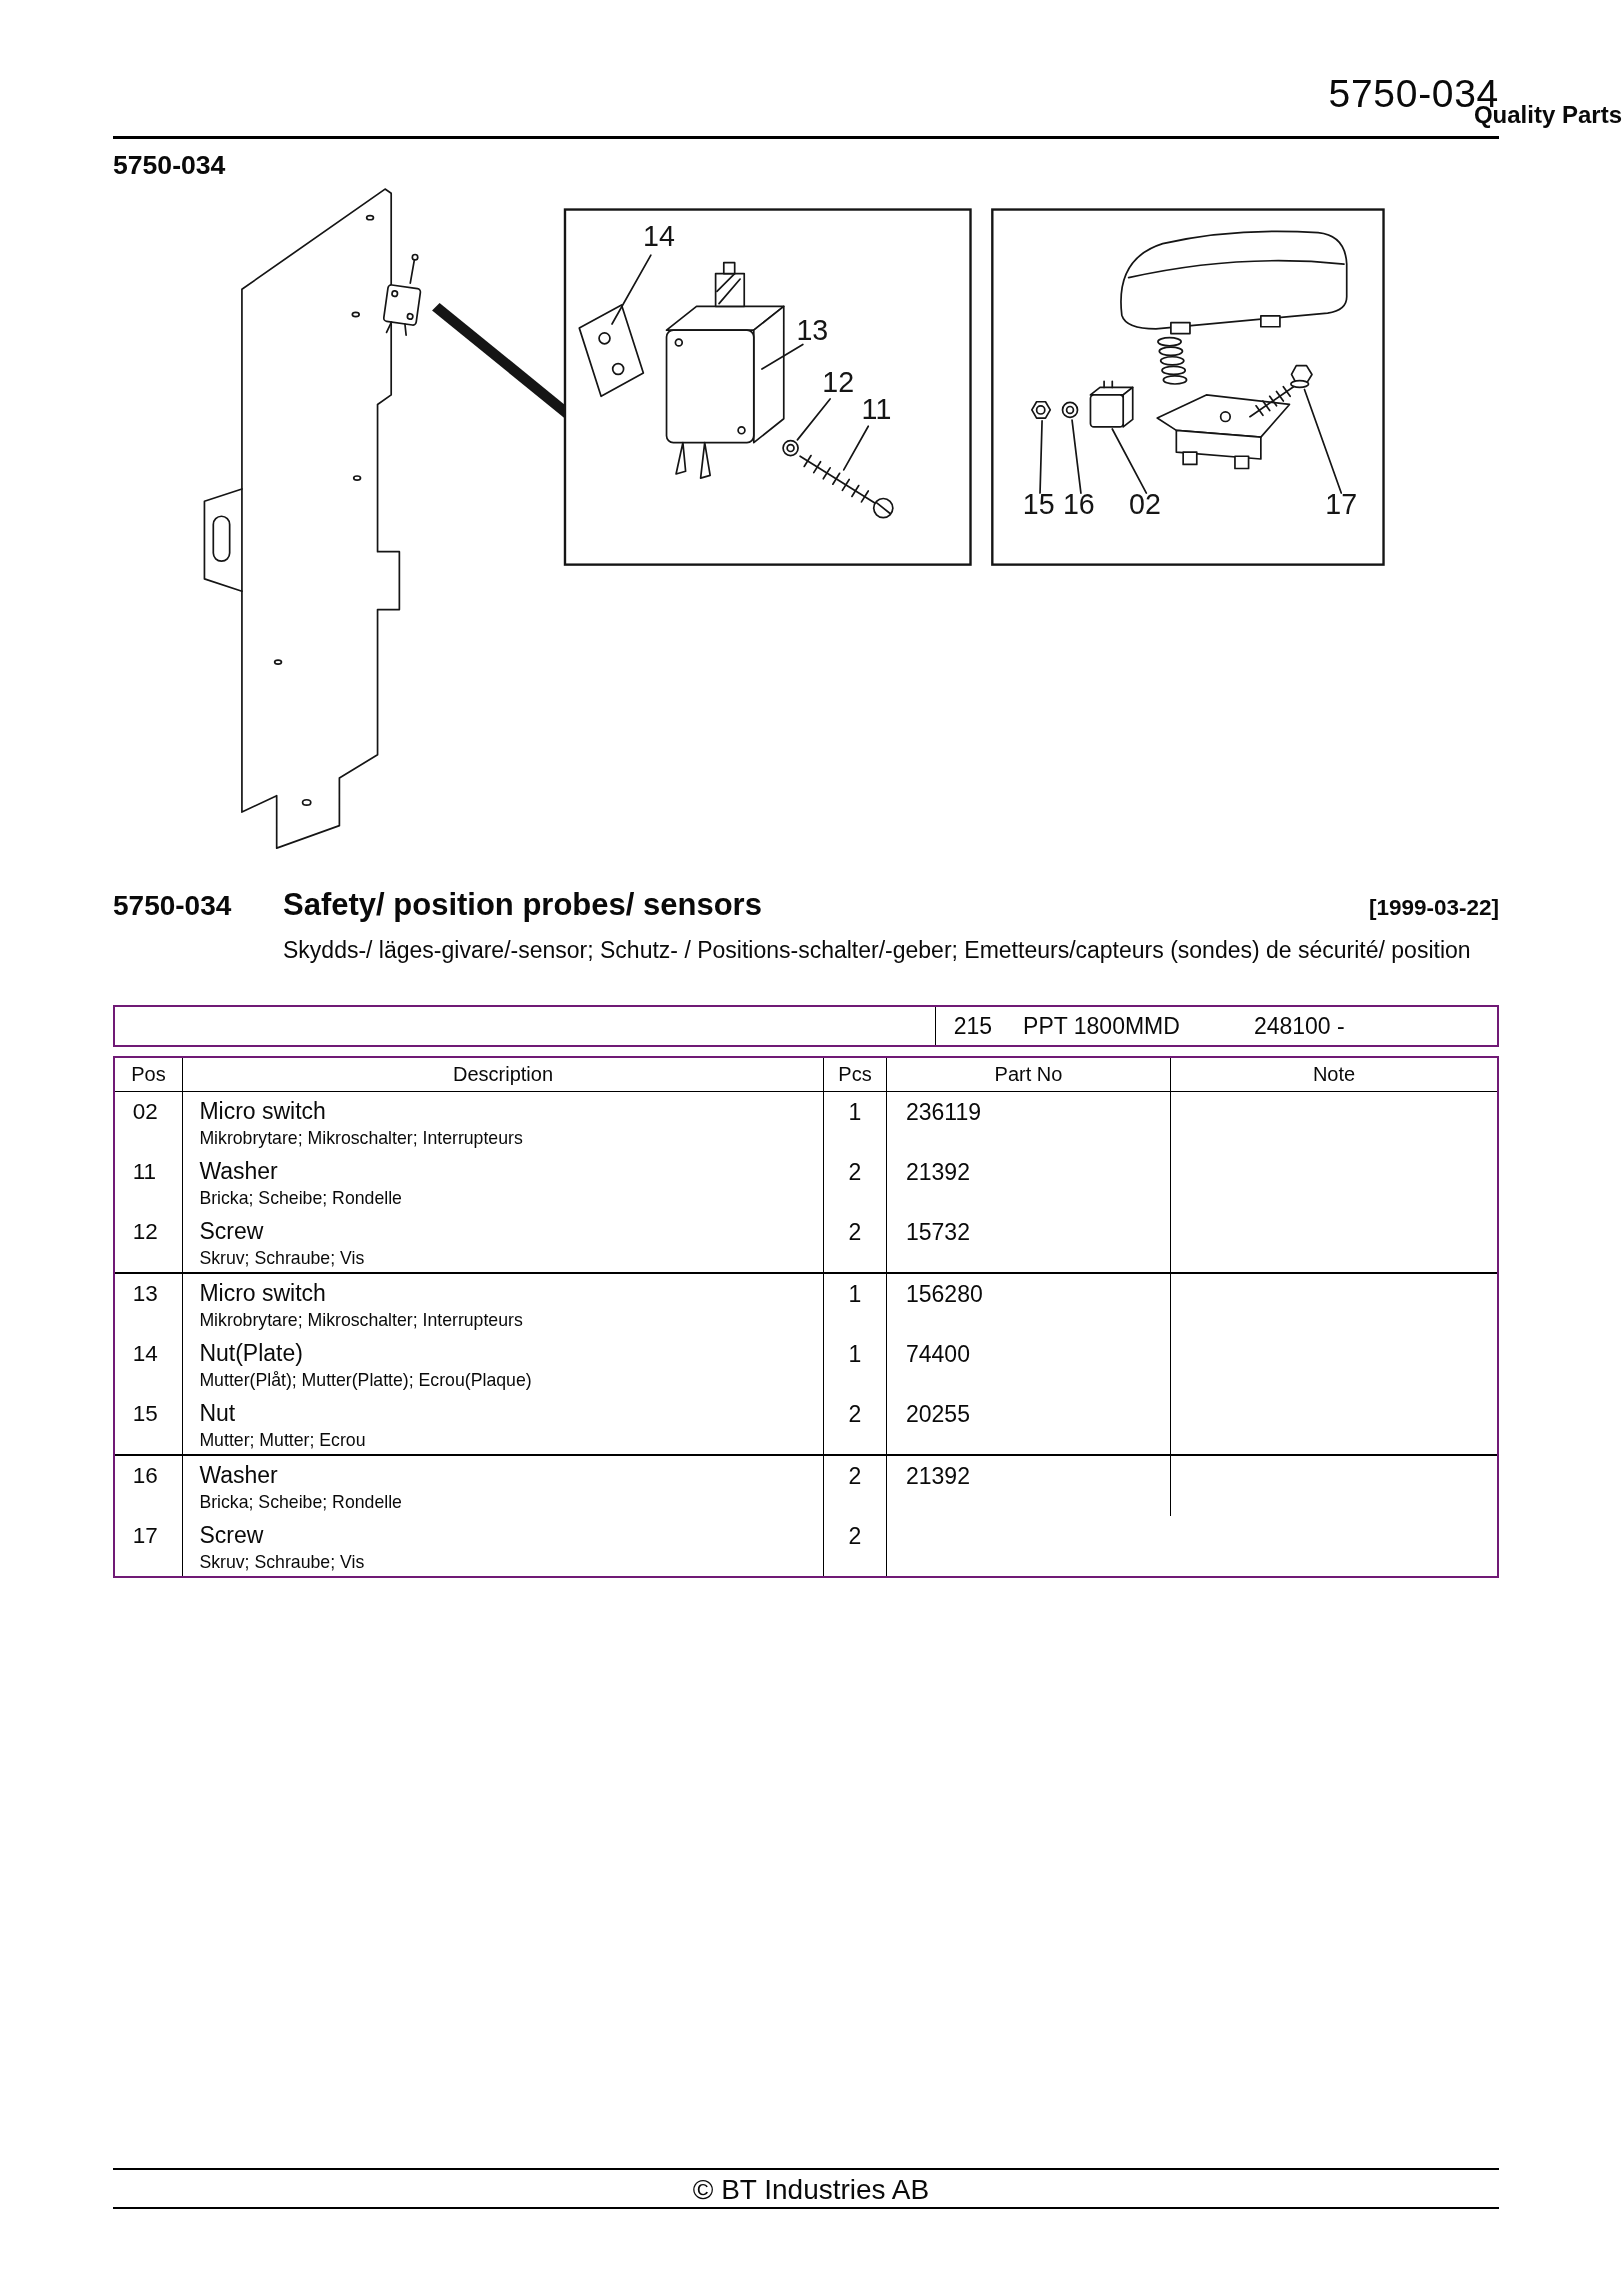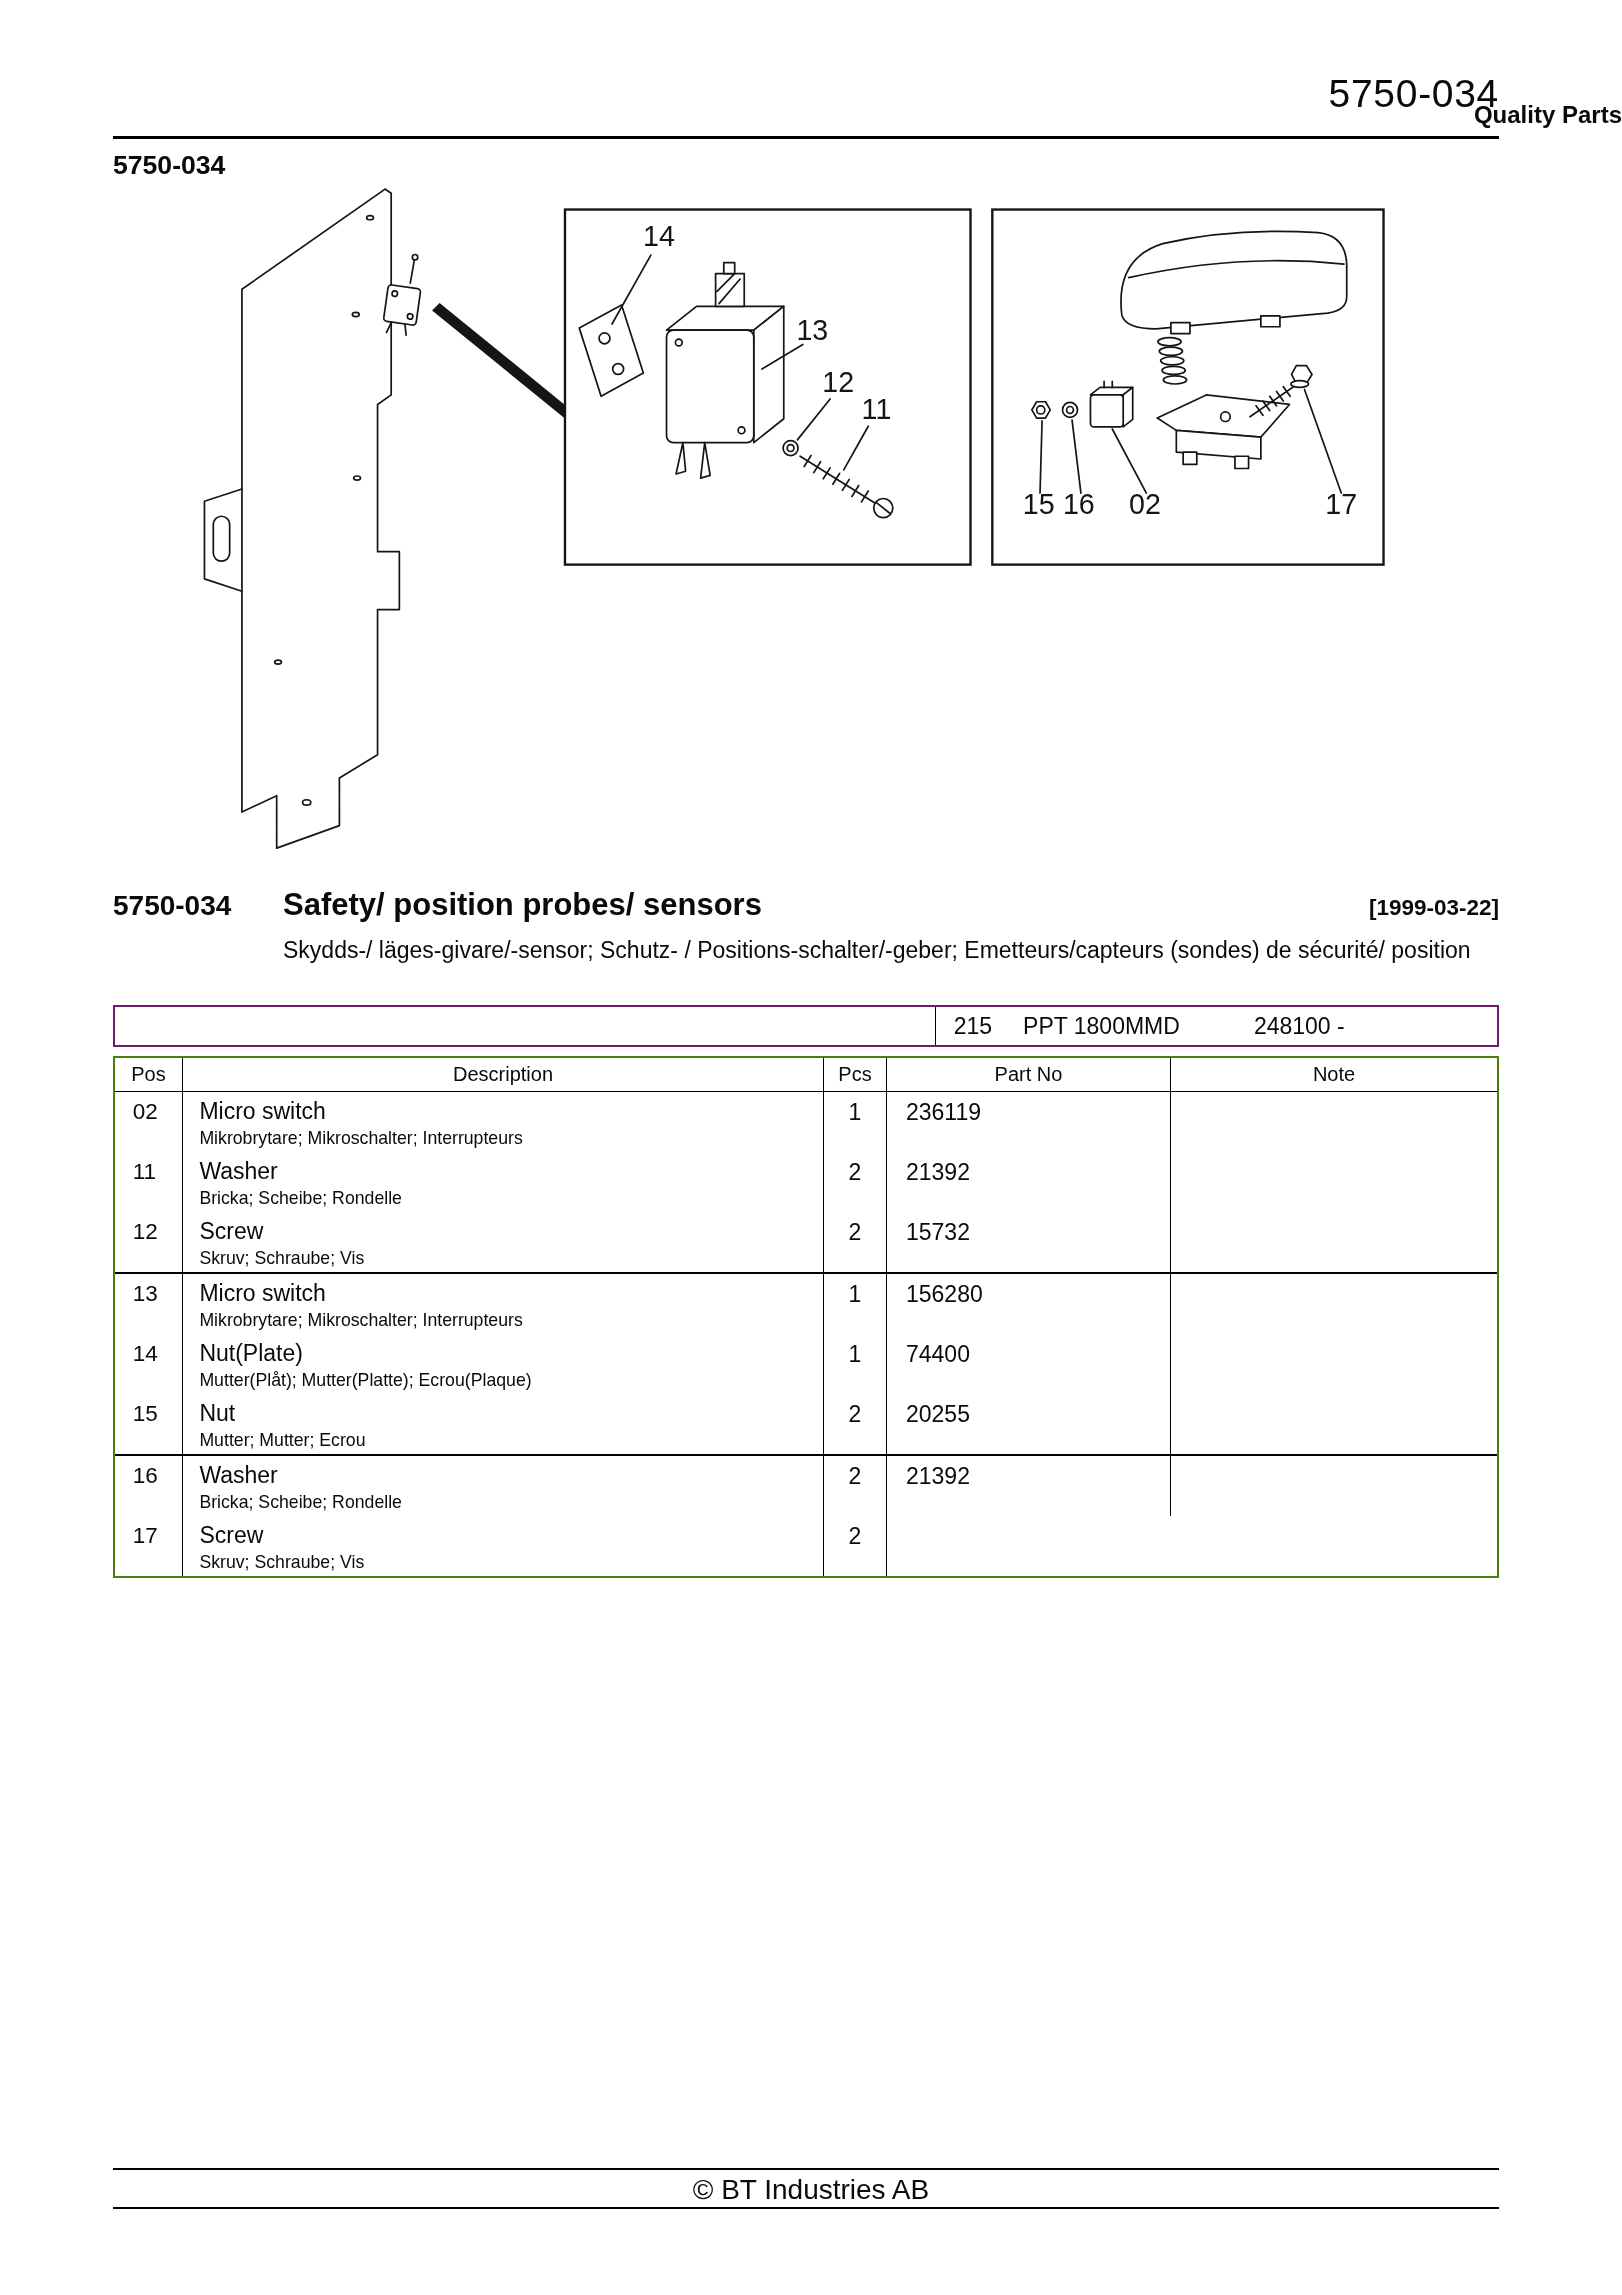--- a/index.html
+++ b/index.html
@@ -29,21 +29,21 @@
 
   .model-box{position:absolute;left:113px;top:1005px;width:1386px;height:42px;
     border:2px solid #701a75;box-sizing:border-box;display:flex;font-size:23px;}
   .model-left{width:821px;flex:0 0 821px;border-right:1.4px solid #000;box-sizing:border-box;}
   .model-right{flex:1;display:flex;align-items:center;}
   .model-code{margin-left:17.7px;}
   .model-name{margin-left:31px;}
   .model-serial{margin-left:74px;}
 
   .main-table{position:absolute;left:113px;top:1056px;width:1386px;
-    border:2px solid #4d7c0f;box-sizing:border-box;background:#fff;}
+    border:2px solid #701a75;box-sizing:border-box;background:#fff;}
   .c{box-sizing:border-box;}
   .col-pos{width:68px;flex:0 0 68px;border-right:1.4px solid #000;}
   .col-desc{width:641px;flex:0 0 641px;border-right:1.4px solid #000;}
   .col-pcs{width:63px;flex:0 0 63px;border-right:1.4px solid #000;}
   .col-part{width:284px;flex:0 0 284px;border-right:1.4px solid #000;}
   .col-note{flex:1;}
   .thead{display:flex;height:33px;border-bottom:1.4px solid #000;font-size:20px;}
   .thead .c{display:flex;align-items:center;justify-content:center;}
   .tgroup + .tgroup{border-top:2px solid #000;}
   .trow{display:flex;height:60px;}

